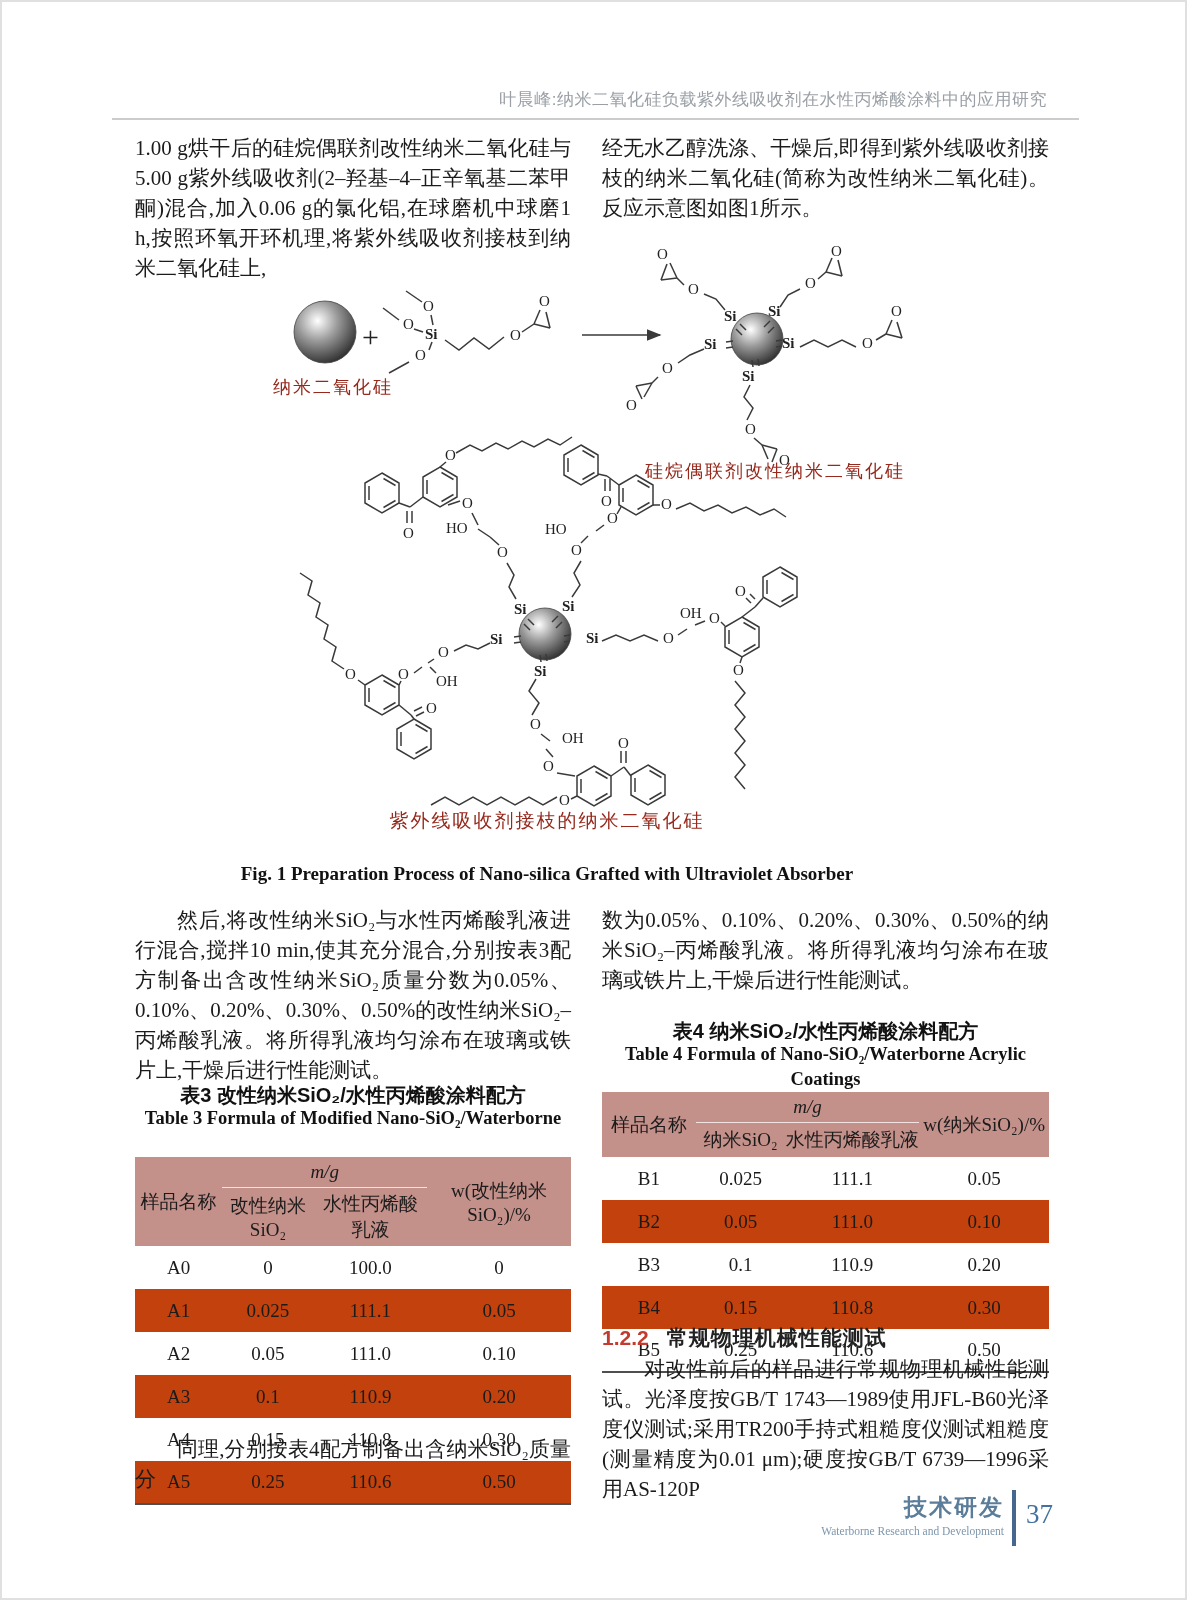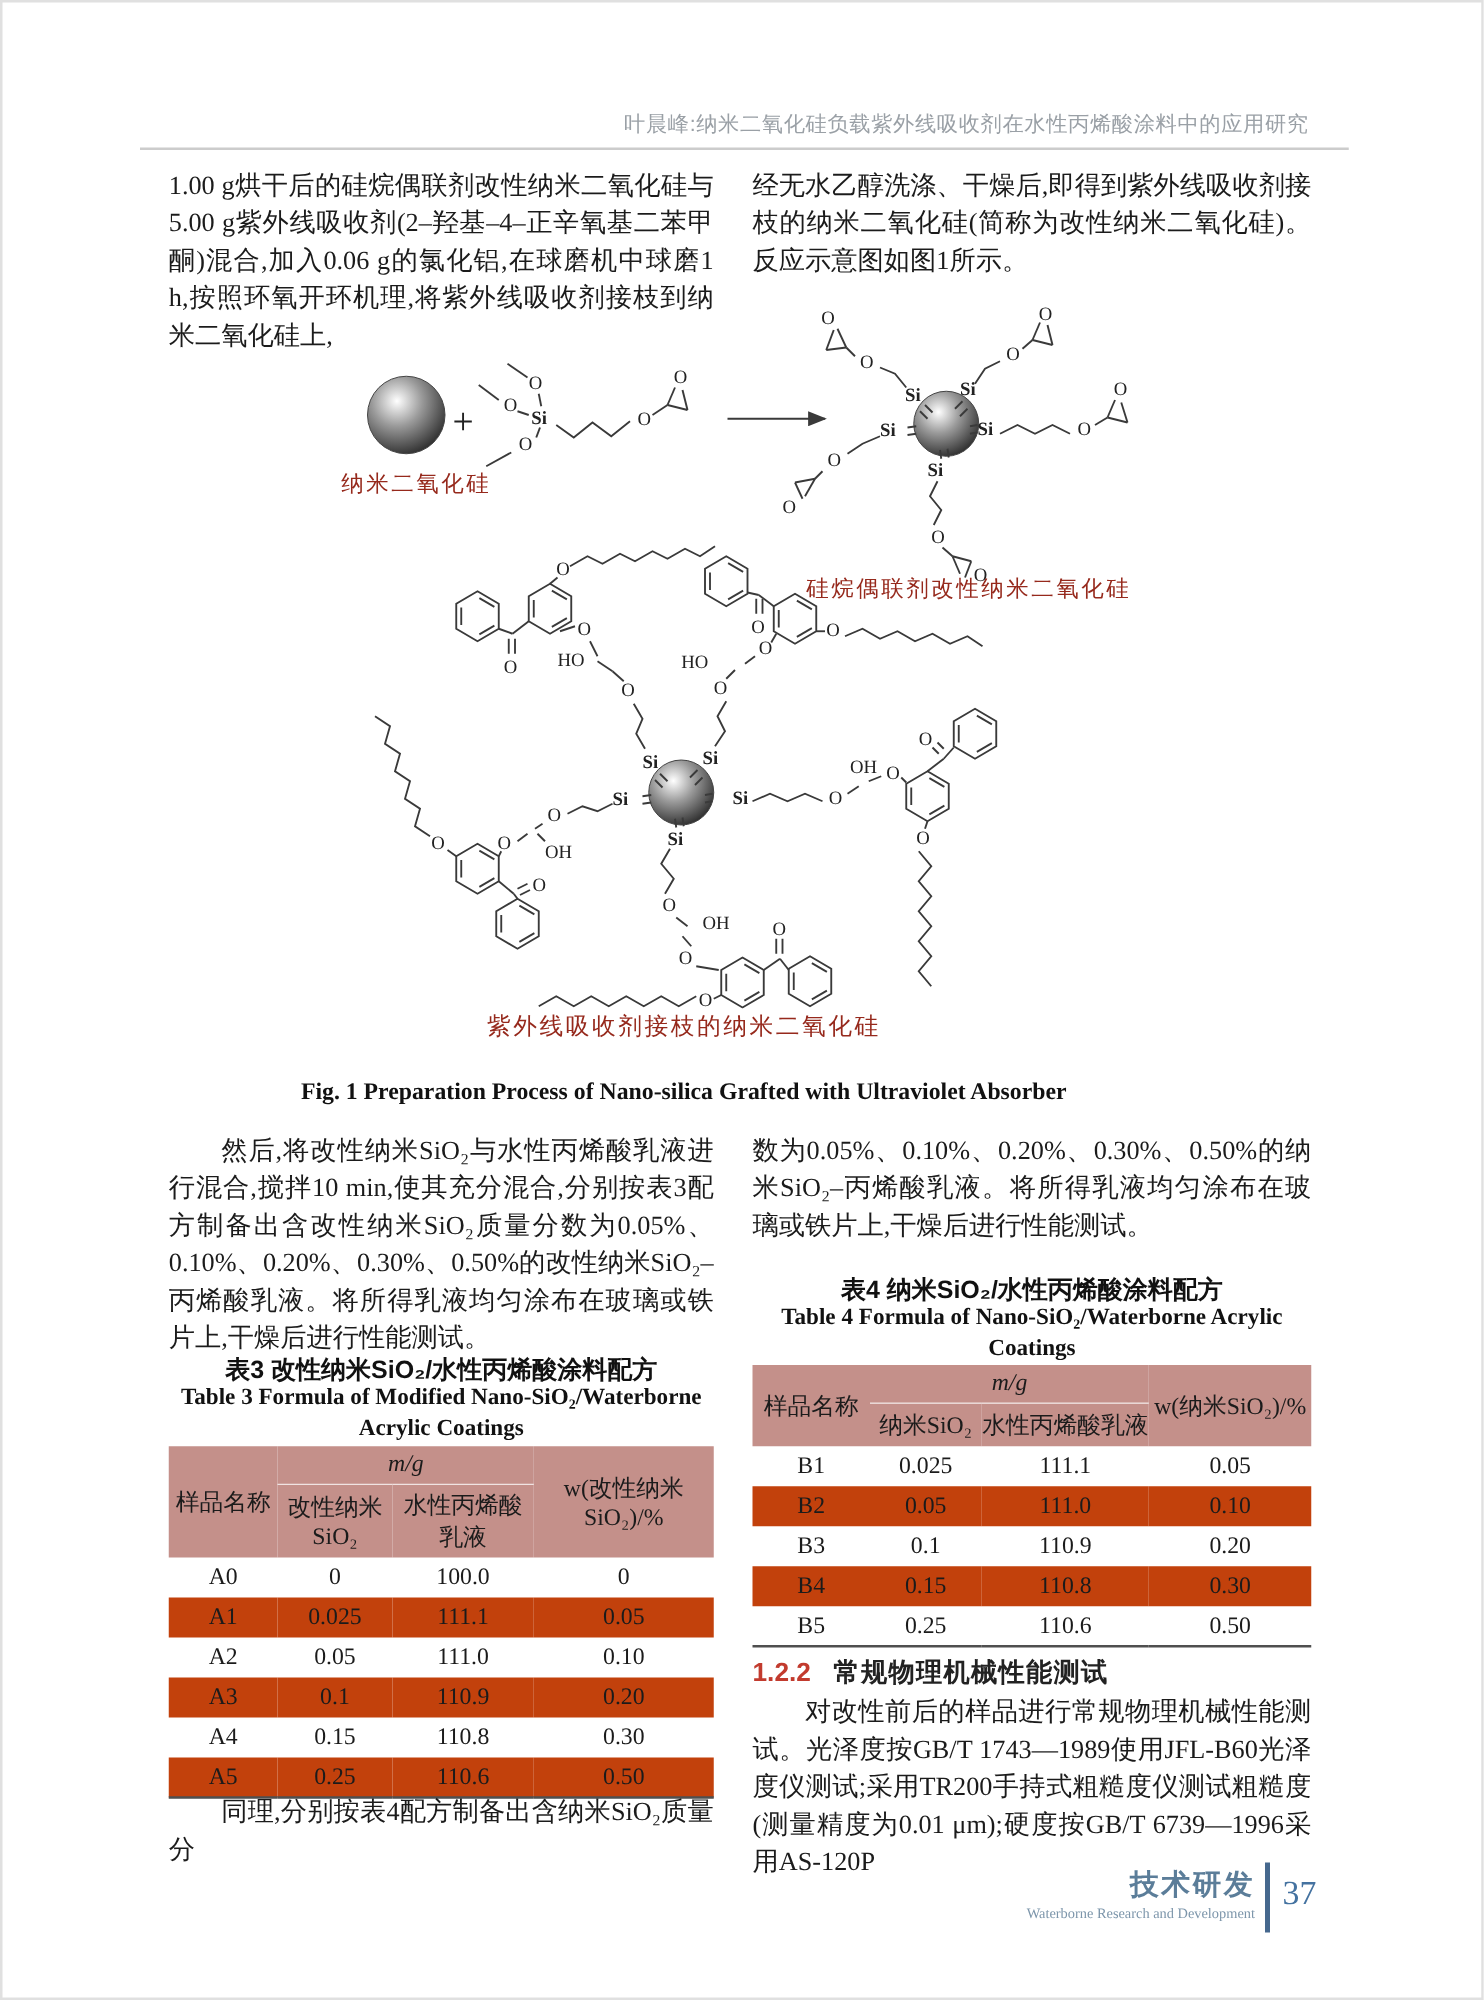--- a/index.html
+++ b/index.html
@@ -20,21 +20,21 @@
         font-size:21px;text-align:center;color:#111;}
   .figcap-en{font-weight:700;font-size:19px;text-align:center;color:#111;}
   .tcap-cn{font-family:"Liberation Sans","DejaVu Sans",sans-serif;font-weight:700;
         font-size:20px;text-align:center;color:#111;}
   .tcap-en{font-weight:700;font-size:18.5px;text-align:center;color:#111;}
   table.ftab{border-collapse:collapse;table-layout:fixed;width:100%;
         font-size:19px;text-align:center;}
   table.ftab th,table.ftab td{font-weight:400;padding:0;vertical-align:middle;}
   .thead-bg{background:#c4908a;}
   .mg-cell{font-style:italic;border-bottom:1px solid rgba(255,255,255,.75);}
-  .row-h{height:32px;}
+  .row-h{height:43px;}
   .row-alt{background:#c2410c;}
   .tab-bottom{border-bottom:2px solid #4f4f4f;}
   .sec-head{font-family:"Liberation Sans","DejaVu Sans",sans-serif;font-size:21px;}
   .sec-num{color:#c23b2e;font-weight:700;margin-right:18px;}
   .sec-title{color:#222;font-weight:600;letter-spacing:1px;}
   .foot-cn{font-family:"Liberation Sans","DejaVu Sans",sans-serif;font-weight:700;
         font-size:23px;color:#5b7d99;letter-spacing:2px;}
   .foot-en{font-family:"Liberation Serif","DejaVu Serif",serif;font-size:11.5px;color:#7d96ab;}
   .foot-bar{width:4px;height:56px;background:#46688e;}
   .foot-num{font-size:27px;color:#4472a0;font-family:"Liberation Serif","DejaVu Serif",serif;}
@@ -285,21 +285,20 @@
   </svg>
 
   <div class="abs fig-red" style="left:70px;top:806px;width:950px;">紫外线吸收剂接枝的纳米二氧化硅</div>
   <div class="abs figcap-en" style="left:70px;top:861px;width:950px;">Fig. 1  Preparation Process of Nano-silica Grafted with Ultraviolet Absorber</div>
 
   <div class="abs para indent colL" style="top:903px;">然后,将改性纳米SiO₂与水性丙烯酸乳液进行混合,搅拌10 min,使其充分混合,分别按表3配方制备出含改性纳米SiO₂质量分数为0.05%、0.10%、0.20%、0.30%、0.50%的改性纳米SiO₂–丙烯酸乳液。将所得乳液均匀涂布在玻璃或铁片上,干燥后进行性能测试。</div>
   <div class="abs para colR" style="top:903px;">数为0.05%、0.10%、0.20%、0.30%、0.50%的纳米SiO₂–丙烯酸乳液。将所得乳液均匀涂布在玻璃或铁片上,干燥后进行性能测试。</div>
 
   <div class="abs tcap-cn colL" style="top:1080px;">表3  改性纳米SiO₂/水性丙烯酸涂料配方</div>
   <div class="abs tcap-en colL" style="top:1106px;">Table 3  Formula of Modified Nano-SiO₂/Waterborne</div>
-  <div class="abs tcap-en colL" style="top:1131px;">Acrylic Coatings</div>
 
   <div class="abs colL" style="top:1155px;">
     <table class="ftab tab-bottom">
       <colgroup>
           <col style="width:20%">
           <col style="width:21%">
           <col style="width:26%">
           <col style="width:33%">
         </colgroup>
       <tbody>

